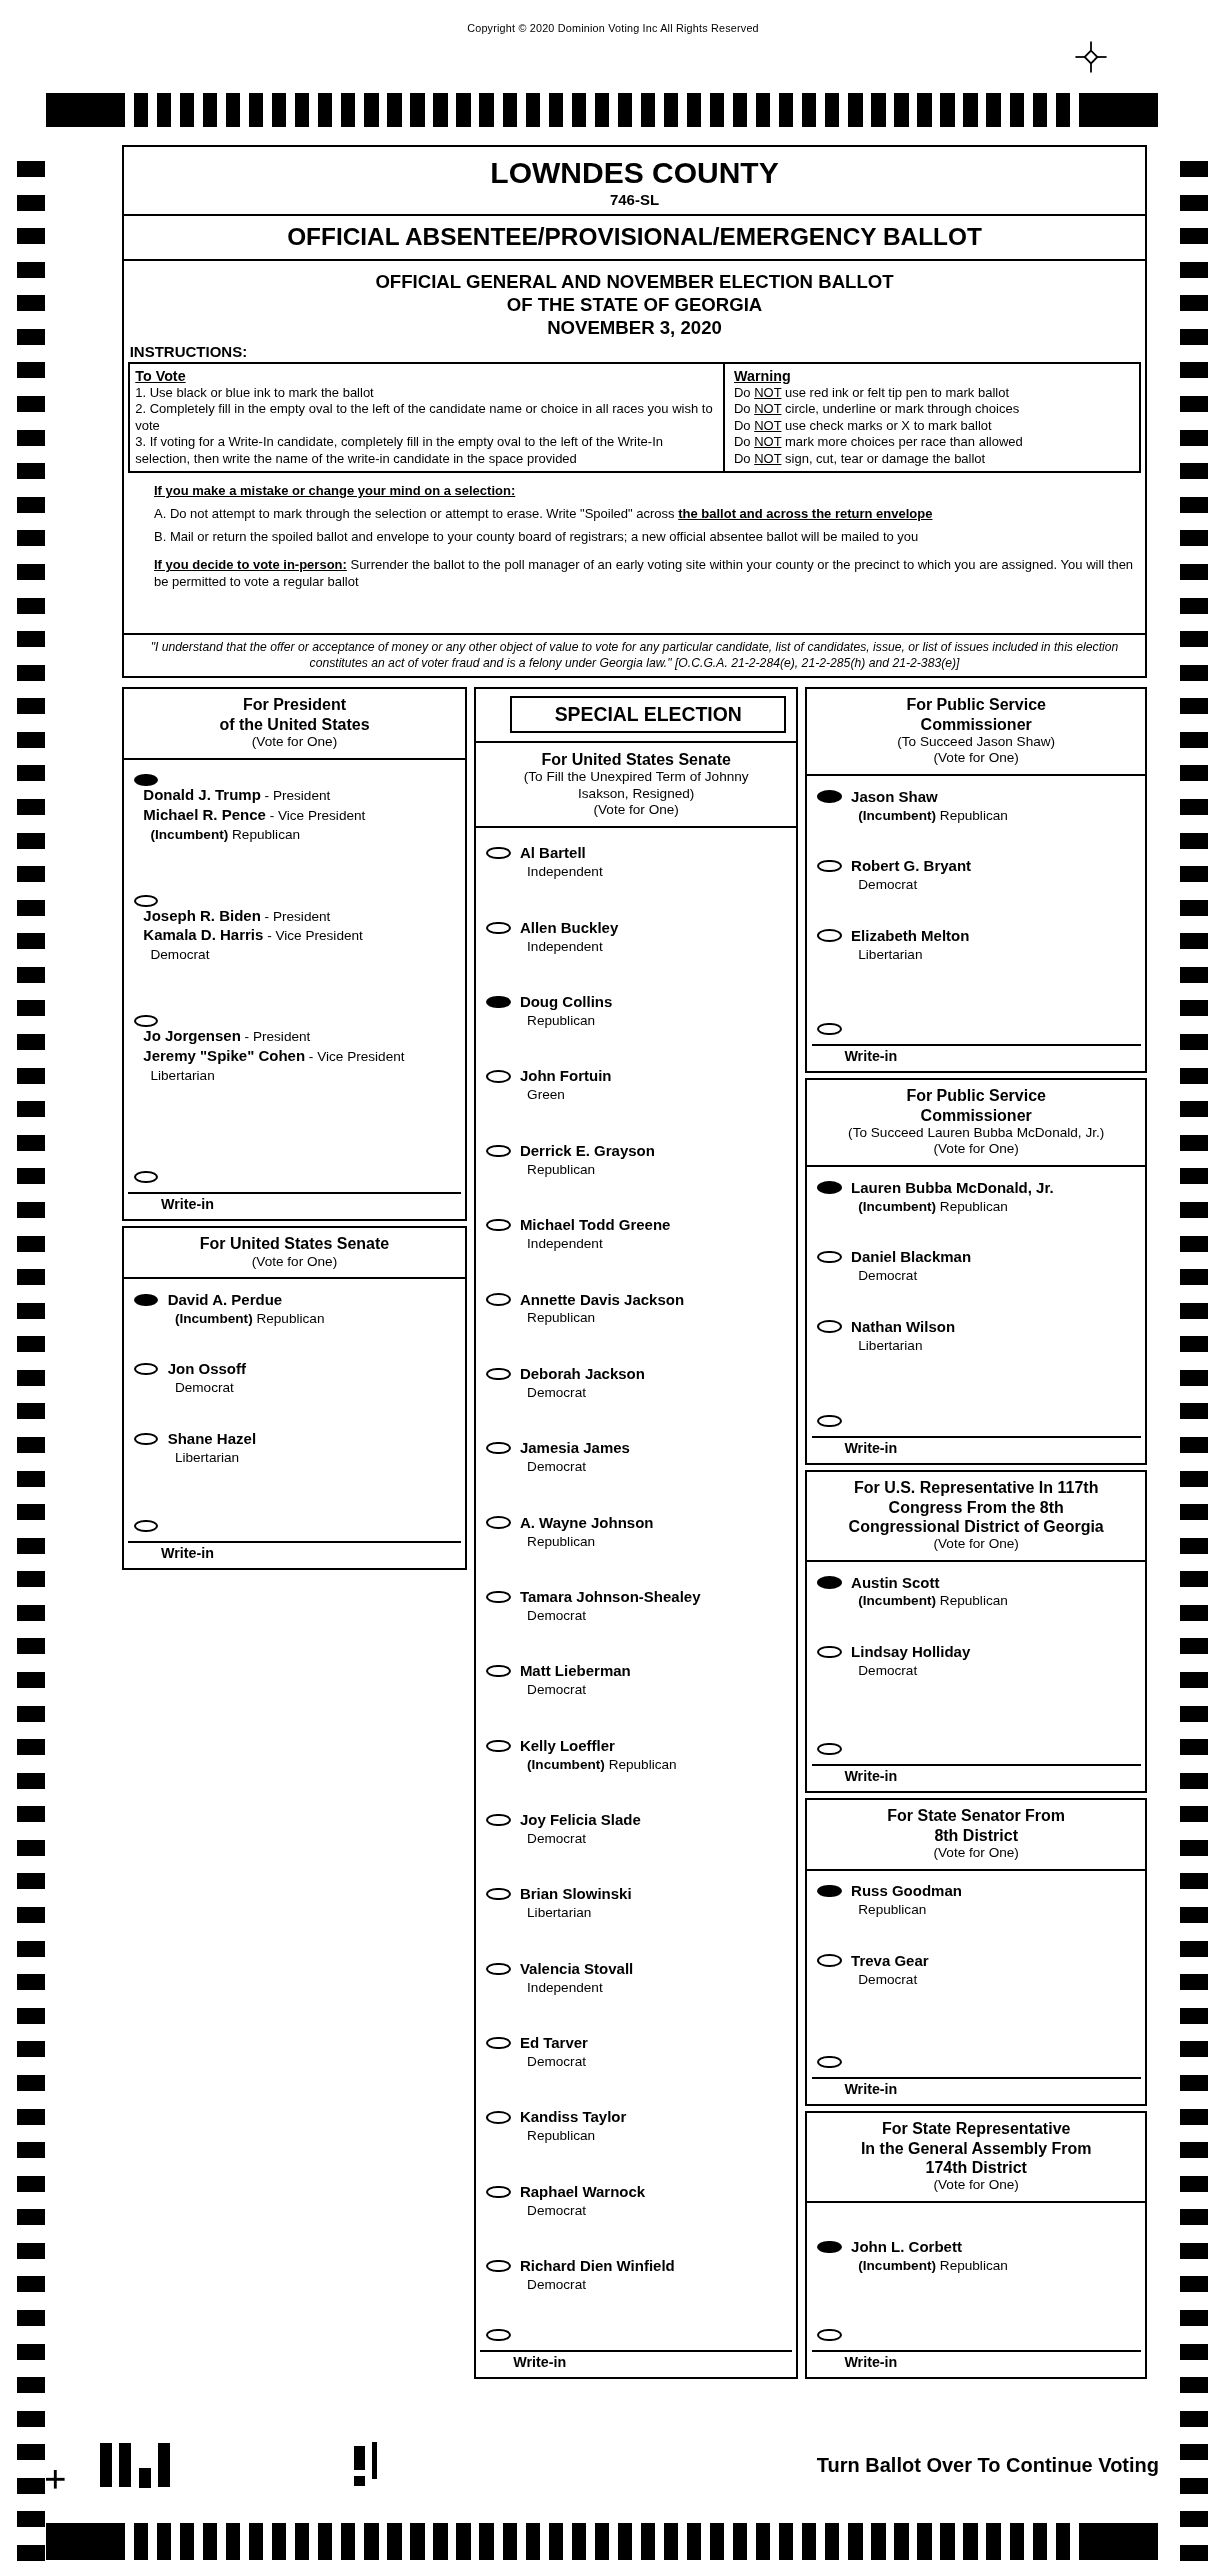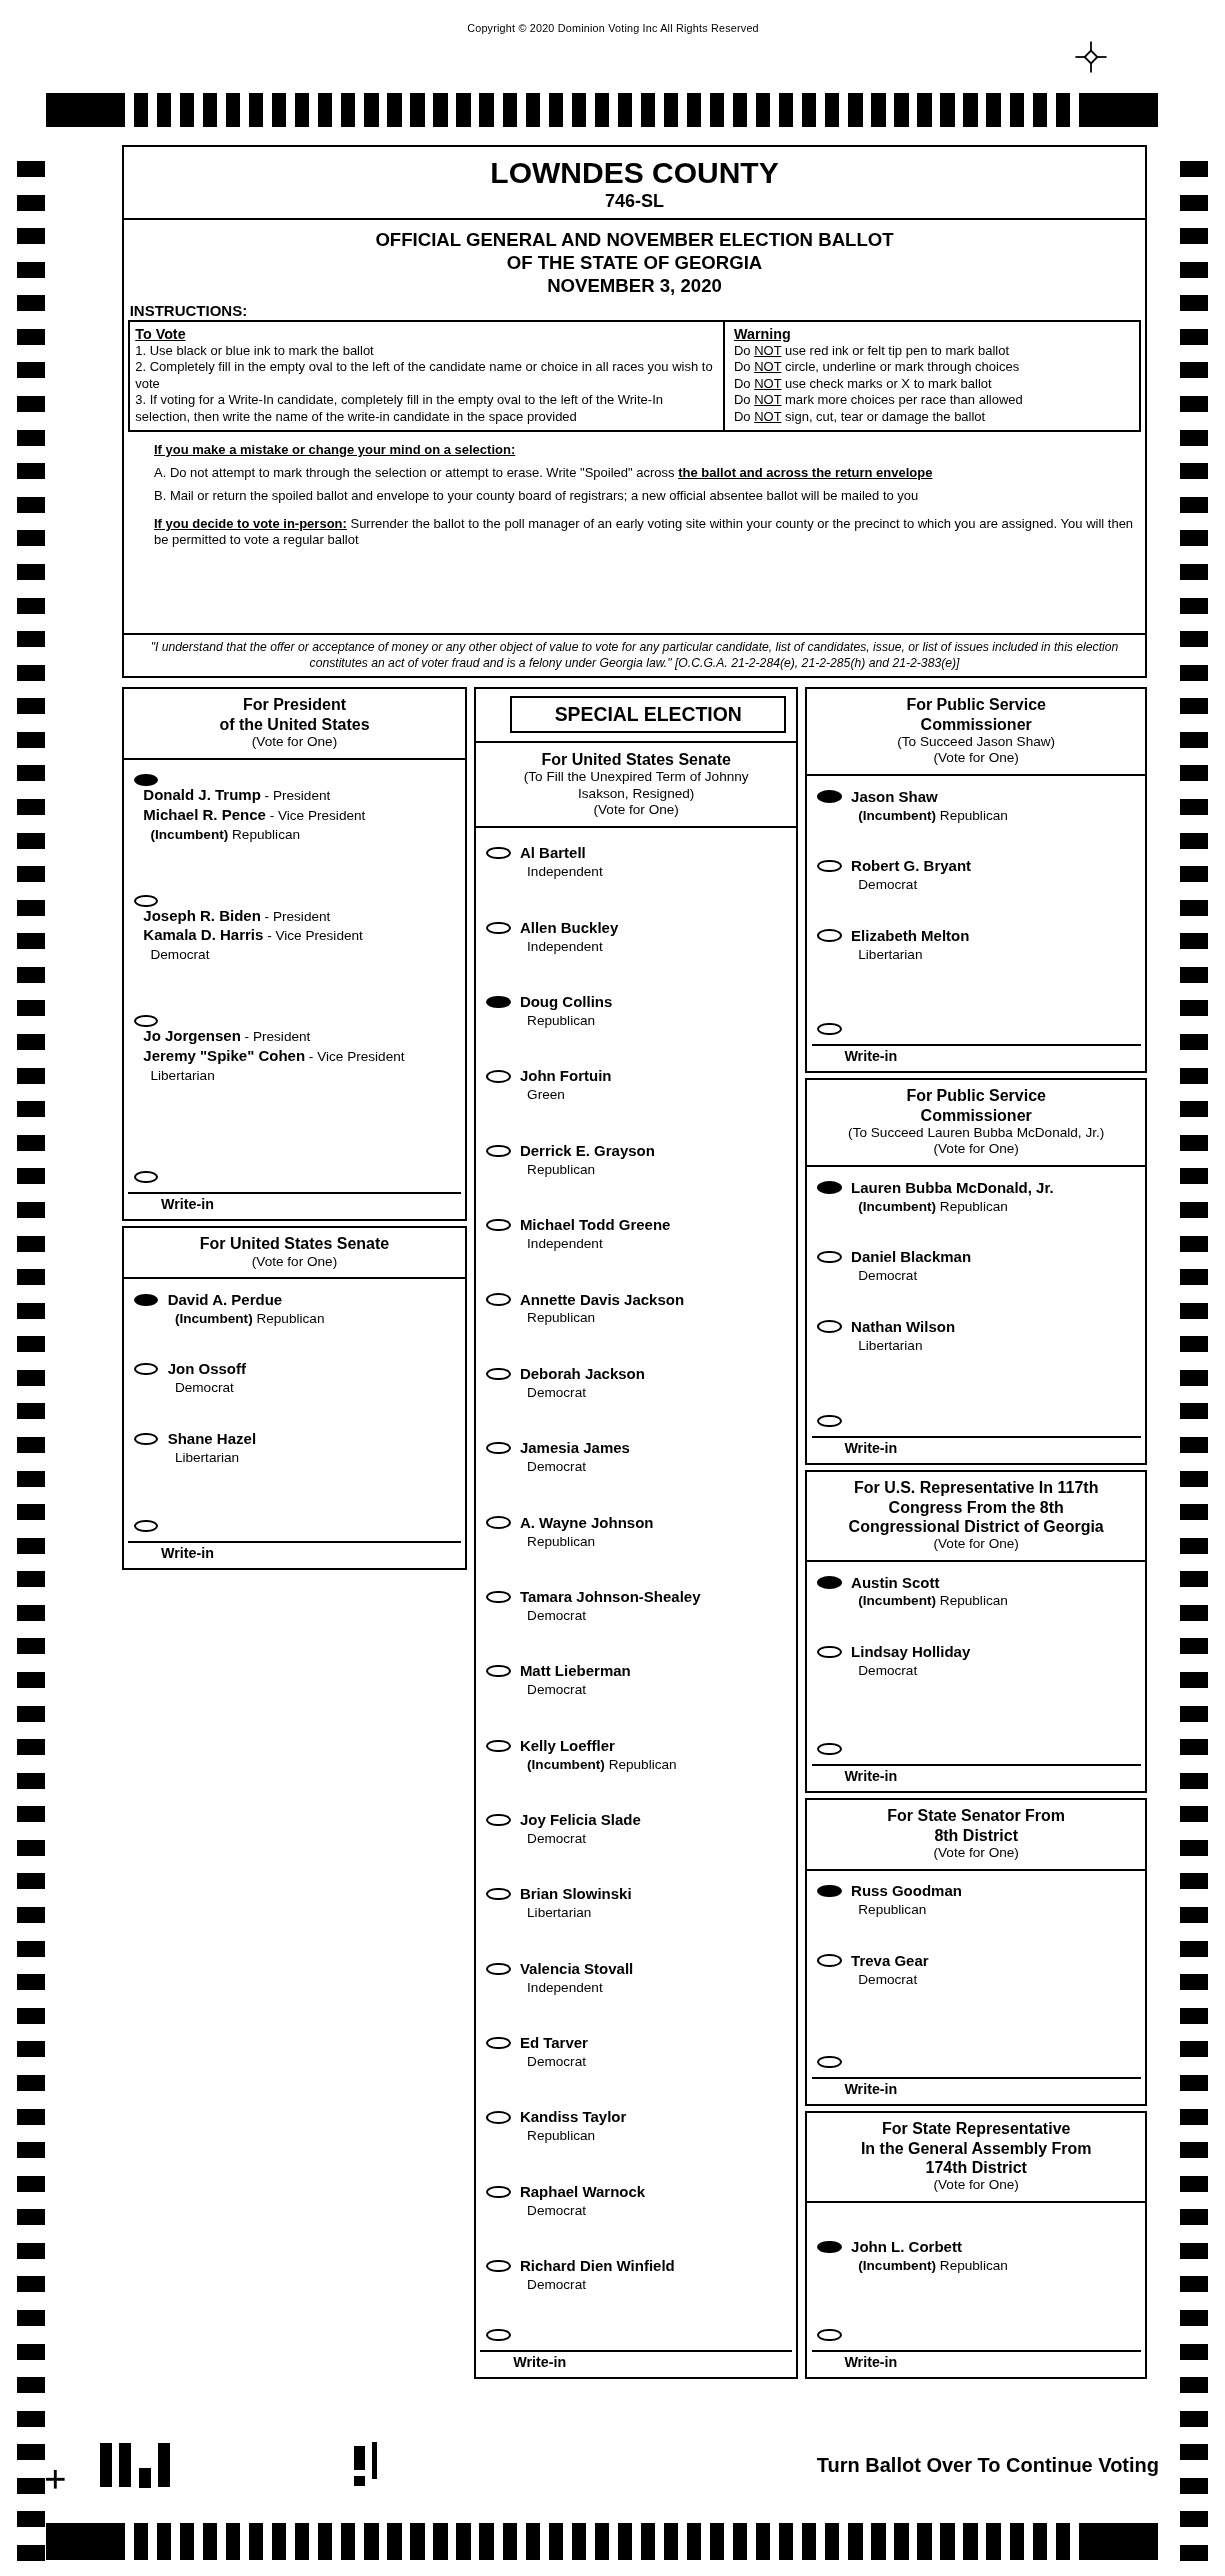--- a/index.html
+++ b/index.html
@@ -20,21 +20,21 @@
   .timing-col { position:absolute; top:161px; height:2401px; width:28px;
                 display:flex; flex-direction:column; justify-content:space-between; }
   #tcol-left { left:16.5px; } #tcol-right { left:1180px; }
   .timing-col .mark { width:28px; height:16px; background:#000; }
 
   
   .content { position:absolute; left:122px; top:145px; width:1025px; }
 
   .header-box { border:2.2px solid #000; height:533px; display:flex; flex-direction:column; }
   .hb-county { font-size:30px; font-weight:bold; text-align:center; padding-top:8.6px; }
-  .hb-code   { font-size:18px; font-weight:bold; text-align:center; padding:1.4px 0 5.7px;
+  .hb-code   { font-size:15px; font-weight:bold; text-align:center; padding:1.4px 0 5.7px;
                border-bottom:2.2px solid #000; }
   .hb-type   { font-size:24.4px; font-weight:bold; text-align:center; padding:7.2px 0 8.6px;
                border-bottom:2.2px solid #000; }
   .hb-elect  { font-size:18.6px; font-weight:bold; text-align:center; line-height:23px; }
   .hb-elect.first { margin-top:8.6px; }
   .hb-date   { font-size:18.6px; font-weight:bold; text-align:center; line-height:23px;
                margin-bottom:2.9px; }
   .hb-instr-label { font-size:15px; font-weight:bold; padding:1.4px 0 1.4px 5.7px; }
 
   .instr-table { border:2.2px solid #000; margin:0 3.6px 4.3px 3.6px; display:flex; }
@@ -350,20 +350,21 @@
     <div class="mark"></div>
     <div class="mark"></div>
     <div class="mark"></div>
   </div>
 
 <div class="content">
 
   <div class="header-box">
     <div class="hb-county">LOWNDES COUNTY</div>
     <div class="hb-code">746-SL</div>
+    <div class="hb-type">OFFICIAL ABSENTEE/PROVISIONAL/EMERGENCY BALLOT</div>
     <div class="hb-elect first">OFFICIAL GENERAL AND NOVEMBER ELECTION BALLOT</div>
     <div class="hb-elect">OF THE STATE OF GEORGIA</div>
     <div class="hb-date">NOVEMBER 3, 2020</div>
 
     <div class="hb-instr-label">INSTRUCTIONS:</div>
 
     <div class="instr-table">
       <div class="instr-left">
         <div class="instr-title">To Vote</div>
         <div id="tovote-items">

